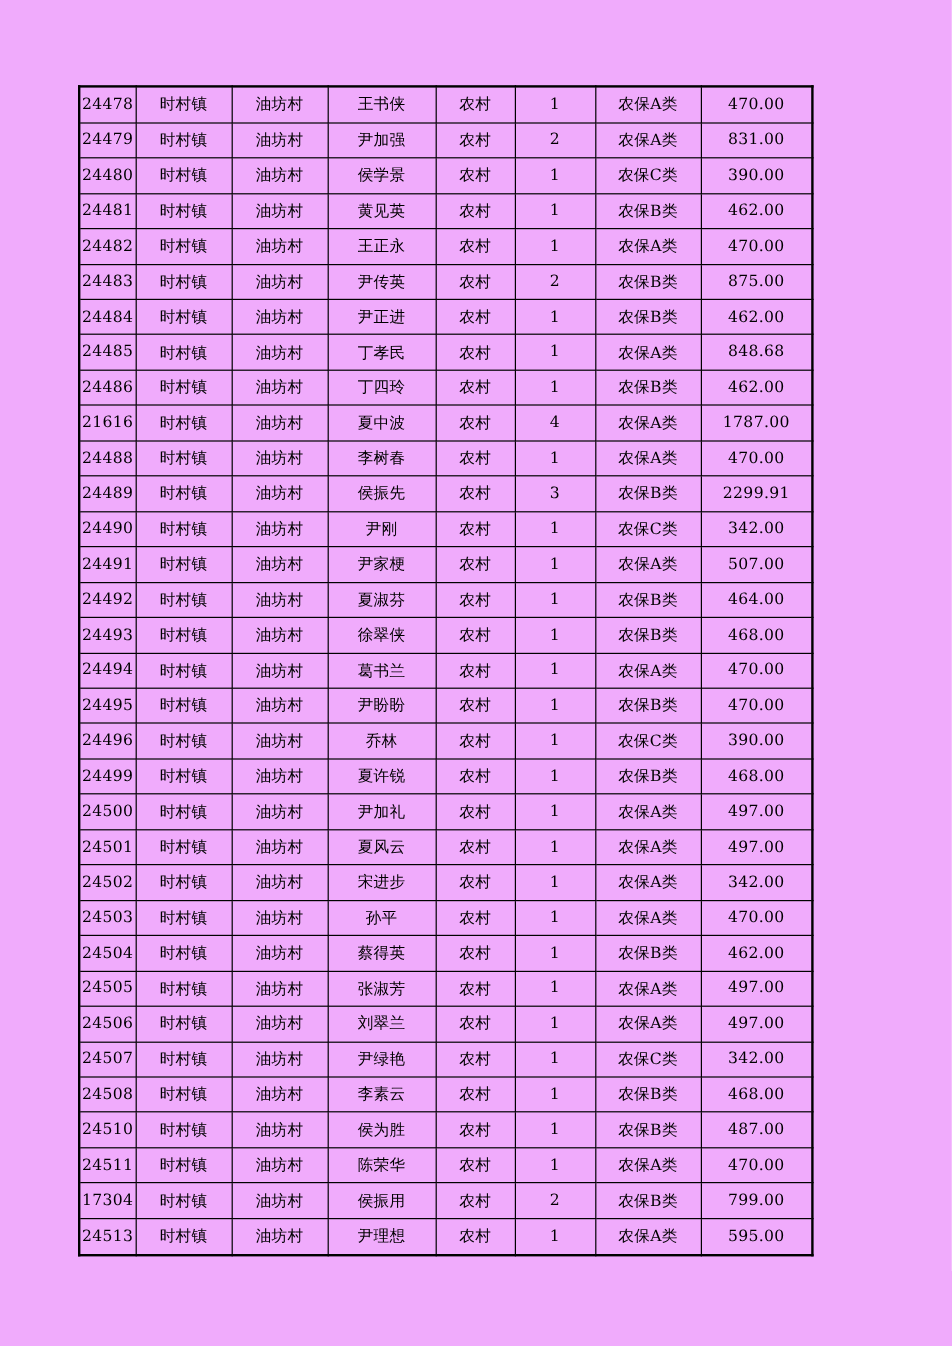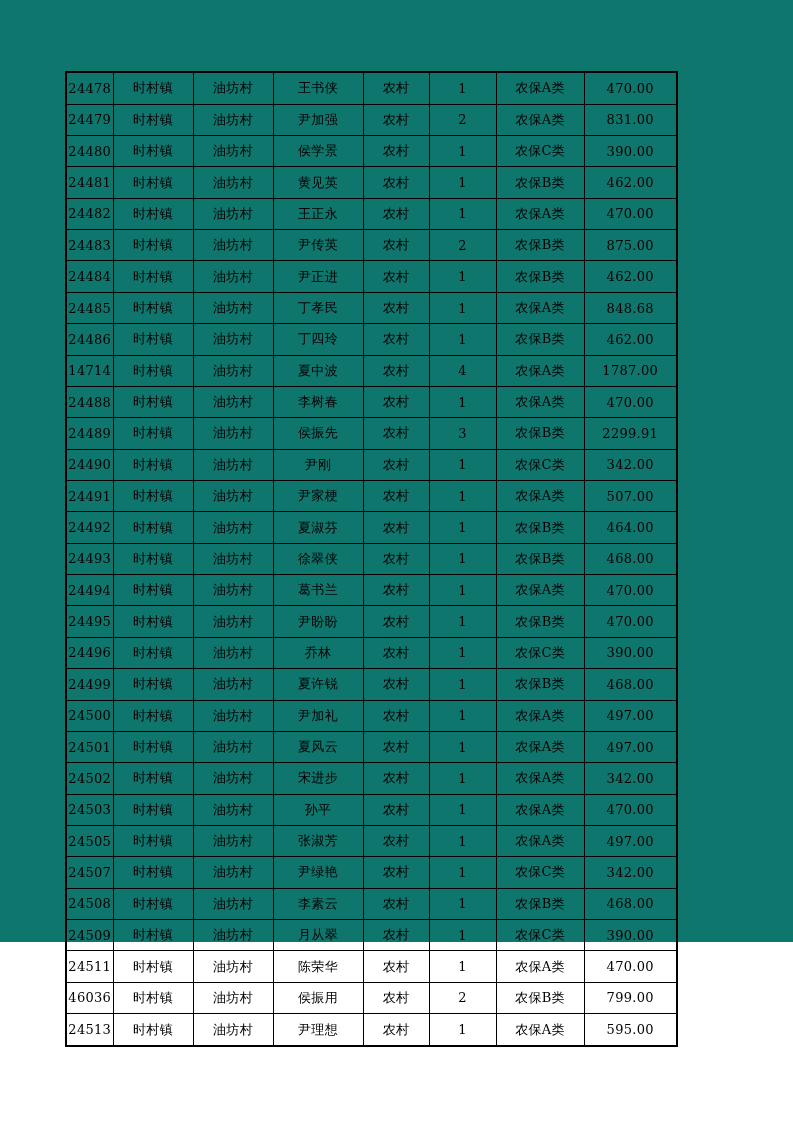--- a/index.html
+++ b/index.html
@@ -11,22 +11,22 @@
     height: 1122px;
     background: #ffffff;
     position: relative;
     font-family: "DejaVu Serif", "Liberation Serif", serif;
     overflow: hidden;
   }
   .page {
     position: absolute;
     left: 0; top: 0;
     width: 793px;
-    height: 942px;
-    background: #0f766e;
+    height: 1122px;
+    background: #f0abfc;
   }
   table.grid {
     position: absolute;
     left: 65px;
     top: 71px;
     width: 611px;
     height: 976px;
     border-collapse: collapse;
     table-layout: fixed;
     border: 2px solid #000000;
@@ -152,21 +152,21 @@
           <td>24486</td>
           <td>时村镇</td>
           <td>油坊村</td>
           <td>丁四玲</td>
           <td>农村</td>
           <td>1</td>
           <td>农保B类</td>
           <td>462.00</td>
         </tr>
         <tr>
-          <td>14714</td>
+          <td>21616</td>
           <td>时村镇</td>
           <td>油坊村</td>
           <td>夏中波</td>
           <td>农村</td>
           <td>4</td>
           <td>农保A类</td>
           <td>1787.00</td>
         </tr>
         <tr>
           <td>24488</td>
@@ -302,24 +302,44 @@
           <td>24503</td>
           <td>时村镇</td>
           <td>油坊村</td>
           <td>孙平</td>
           <td>农村</td>
           <td>1</td>
           <td>农保A类</td>
           <td>470.00</td>
         </tr>
         <tr>
+          <td>24504</td>
+          <td>时村镇</td>
+          <td>油坊村</td>
+          <td>蔡得英</td>
+          <td>农村</td>
+          <td>1</td>
+          <td>农保B类</td>
+          <td>462.00</td>
+        </tr>
+        <tr>
           <td>24505</td>
           <td>时村镇</td>
           <td>油坊村</td>
           <td>张淑芳</td>
+          <td>农村</td>
+          <td>1</td>
+          <td>农保A类</td>
+          <td>497.00</td>
+        </tr>
+        <tr>
+          <td>24506</td>
+          <td>时村镇</td>
+          <td>油坊村</td>
+          <td>刘翠兰</td>
           <td>农村</td>
           <td>1</td>
           <td>农保A类</td>
           <td>497.00</td>
         </tr>
         <tr>
           <td>24507</td>
           <td>时村镇</td>
           <td>油坊村</td>
           <td>尹绿艳</td>
@@ -332,41 +352,41 @@
           <td>24508</td>
           <td>时村镇</td>
           <td>油坊村</td>
           <td>李素云</td>
           <td>农村</td>
           <td>1</td>
           <td>农保B类</td>
           <td>468.00</td>
         </tr>
         <tr>
-          <td>24509</td>
-          <td>时村镇</td>
-          <td>油坊村</td>
-          <td>月从翠</td>
-          <td>农村</td>
-          <td>1</td>
-          <td>农保C类</td>
-          <td>390.00</td>
+          <td>24510</td>
+          <td>时村镇</td>
+          <td>油坊村</td>
+          <td>侯为胜</td>
+          <td>农村</td>
+          <td>1</td>
+          <td>农保B类</td>
+          <td>487.00</td>
         </tr>
         <tr>
           <td>24511</td>
           <td>时村镇</td>
           <td>油坊村</td>
           <td>陈荣华</td>
           <td>农村</td>
           <td>1</td>
           <td>农保A类</td>
           <td>470.00</td>
         </tr>
         <tr>
-          <td>46036</td>
+          <td>17304</td>
           <td>时村镇</td>
           <td>油坊村</td>
           <td>侯振用</td>
           <td>农村</td>
           <td>2</td>
           <td>农保B类</td>
           <td>799.00</td>
         </tr>
         <tr>
           <td>24513</td>

